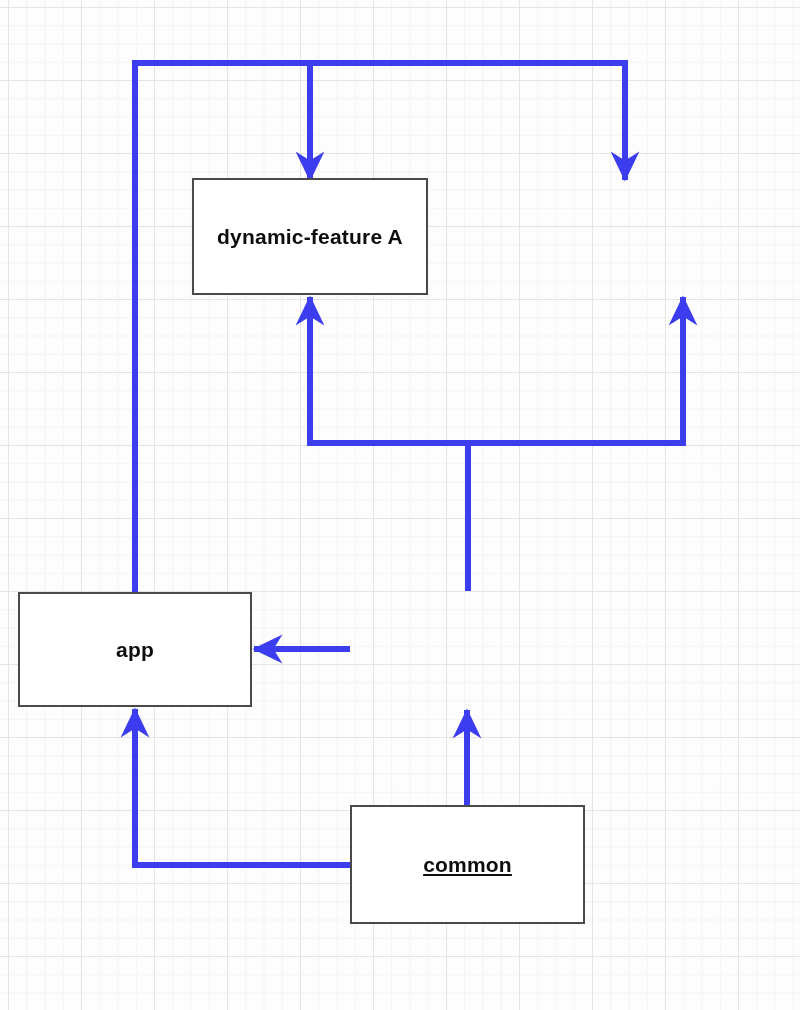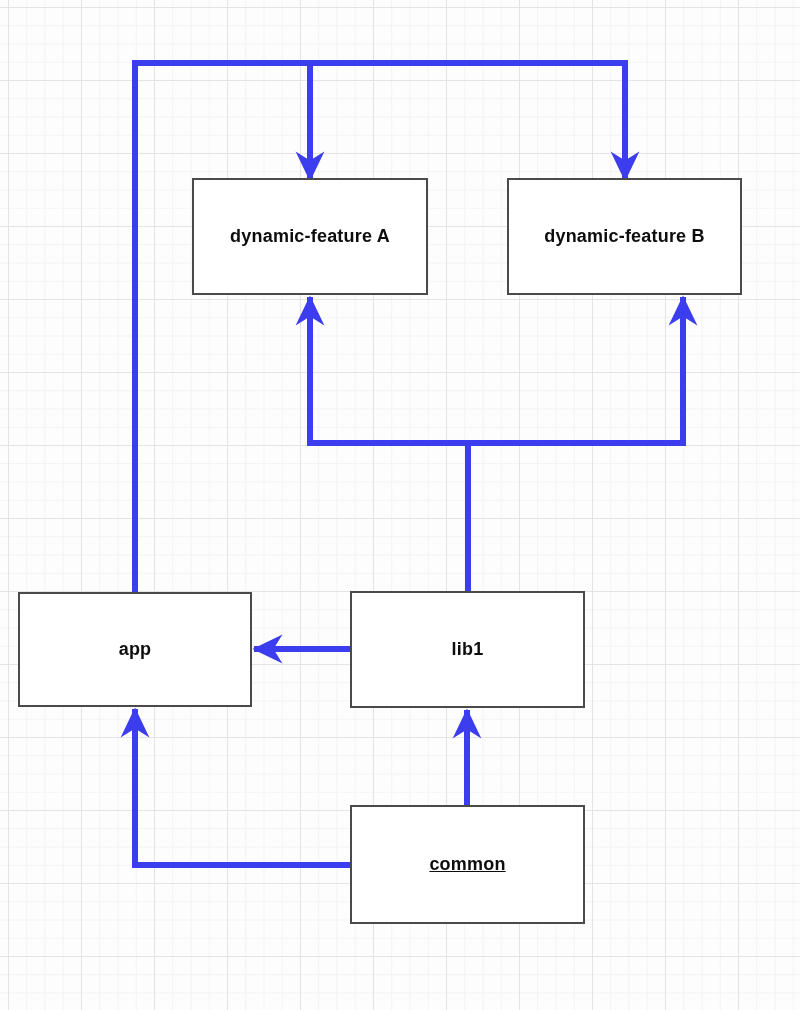--- a/index.html
+++ b/index.html
@@ -41,21 +41,21 @@
 
   .node {
     position: absolute;
     background: var(--node-fill);
     border: 2.5px solid var(--node-border);
     display: flex;
     align-items: center;
     justify-content: center;
     text-align: right;
     font-weight: 700;
-    font-size: 18px;
+    font-size: 21px;
     color: var(--text);
     letter-spacing: 0.2px;
   }
   .node-dfa    { left: 192px; top: 178px; width: 236px; height: 117px; }
   .node-dfb    { left: 507px; top: 178px; width: 235px; height: 117px; }
   .node-app    { left:  18px; top: 592px; width: 234px; height: 115px; }
   .node-lib1   { left: 350px; top: 591px; width: 235px; height: 117px; }
   .node-common { left: 350px; top: 805px; width: 235px; height: 119px; text-decoration: underline; }
 </style>
 </head>
@@ -76,29 +76,23 @@
     <path class="edge" marker-end="url(#arrow)" d="M468,591 L468,443 L683,443 L683,297"></path>
     <path class="edge" marker-end="url(#arrow)" d="M350,649 L254,649"></path>
     <path class="edge" marker-end="url(#arrow)" d="M467,805 L467,710"></path>
     <path class="edge" marker-end="url(#arrow)" d="M350,865 L135,865 L135,709"></path>
   </svg>
 
   <div class="node node-dfa">
     <span>dynamic-feature A</span>
   </div>
 
-  <div class="node node-dfb">
-    <span>dynamic-feature B</span>
-  </div>
 
   <div class="node node-app">
     <span>app</span>
   </div>
 
-  <div class="node node-lib1">
-    <span>lib1</span>
-  </div>
 
   <div class="node node-common">
     <span>common</span>
   </div>
 
 </div>
 
 </body></html>

